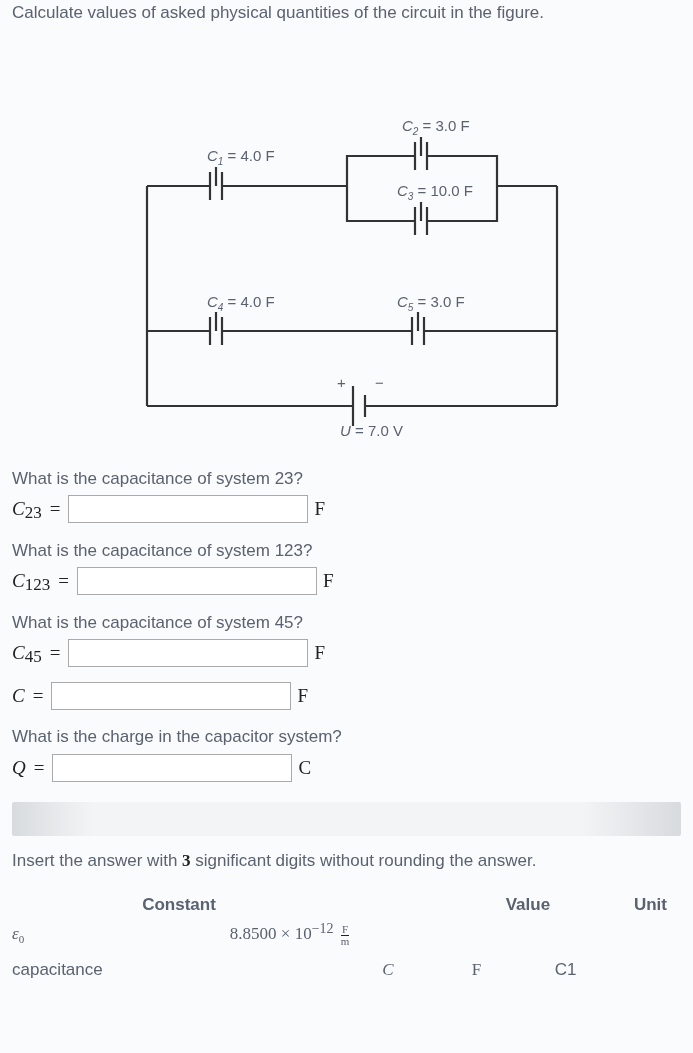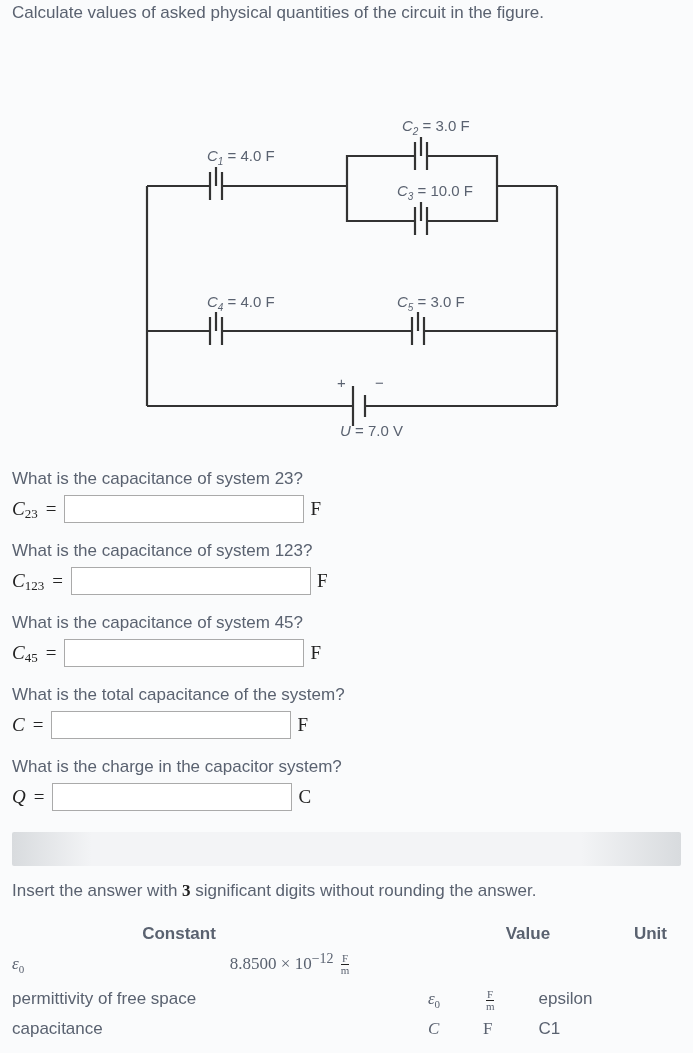--- a/index.html
+++ b/index.html
@@ -40,21 +40,21 @@
     display: flex;
     align-items: center;
     gap: 6px;
   }
   .var {
     font-family: "Cambria Math", "Times New Roman", serif;
     font-style: italic;
     font-size: 19px;
     color: #222;
   }
-  .var .sub { font-size: 13px; font-style: normal; position: relative; top: 3px; }
+  .var .sub { font-size: 17px; font-style: normal; position: relative; top: 3px; }
   .eq {
     font-family: "Cambria Math", "Times New Roman", serif;
     font-size: 19px;
     color: #222;
     margin: 0 2px;
   }
   input.ansfield {
     border: 1px solid #aaa;
     height: 28px;
     width: 240px;
@@ -194,21 +194,20 @@
   <div class="promptline">What is the capacitance of system 45?</div>
   <div class="eqrow">
     <span class="var"><span>C</span><span class="sub">45</span></span>
     <span class="eq">=</span>
     <input class="ansfield" type="text" style="">
     <span class="unit">F</span>
   </div>
 </div>
 
 <div class="qblock">
-  <div class="promptline">What is the total capacitance of the system?</div>
   <div class="eqrow">
     <span class="var"><span>C</span></span>
     <span class="eq">=</span>
     <input class="ansfield" type="text" style="">
     <span class="unit">F</span>
   </div>
 </div>
 
 <div class="qblock">
   <div class="promptline">What is the charge in the capacitor system?</div>
@@ -242,29 +241,20 @@
           </span>
     </td>
     <td></td>
   </tr>
 </tbody>
   </table>
 
 <table class="qty" style="margin-top:6px">
   <tbody>
   <tr>
-    <td>permittivity of free space</td>
-    <td class="mth"><span class="it">ε</span><span class="subm">0</span></td>
-    <td class="mth"><span class="frac">
-            <span class="num">F</span>
-            <span class="den">m</span>
-          </span></td>
-    <td>epsilon</td>
-  </tr>
-  <tr>
     <td>capacitance</td>
     <td class="mth"><span class="it">C</span></td>
     <td class="mth">F</td>
     <td>C1</td>
   </tr>
 
 </tbody>
   </table>
 
 </body></html>

